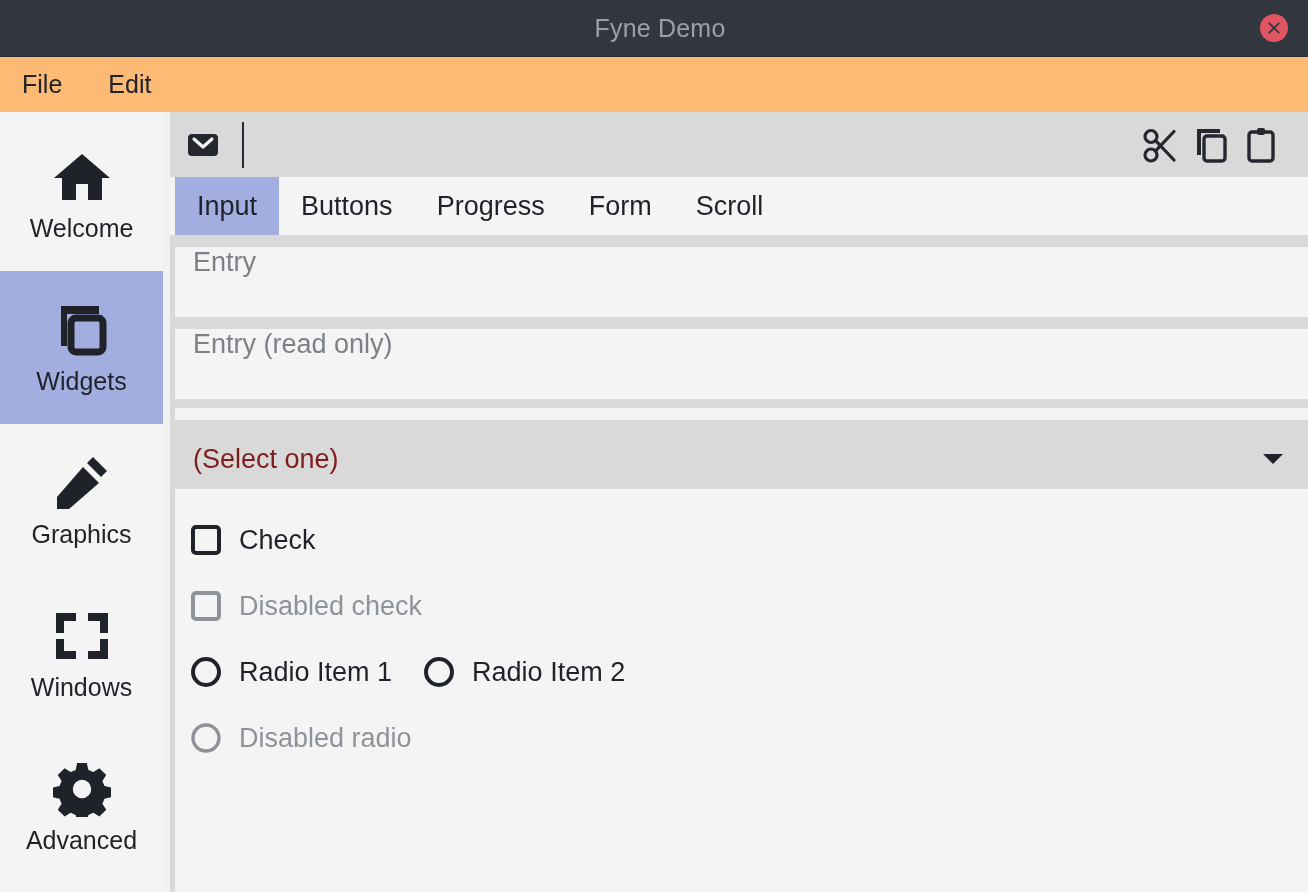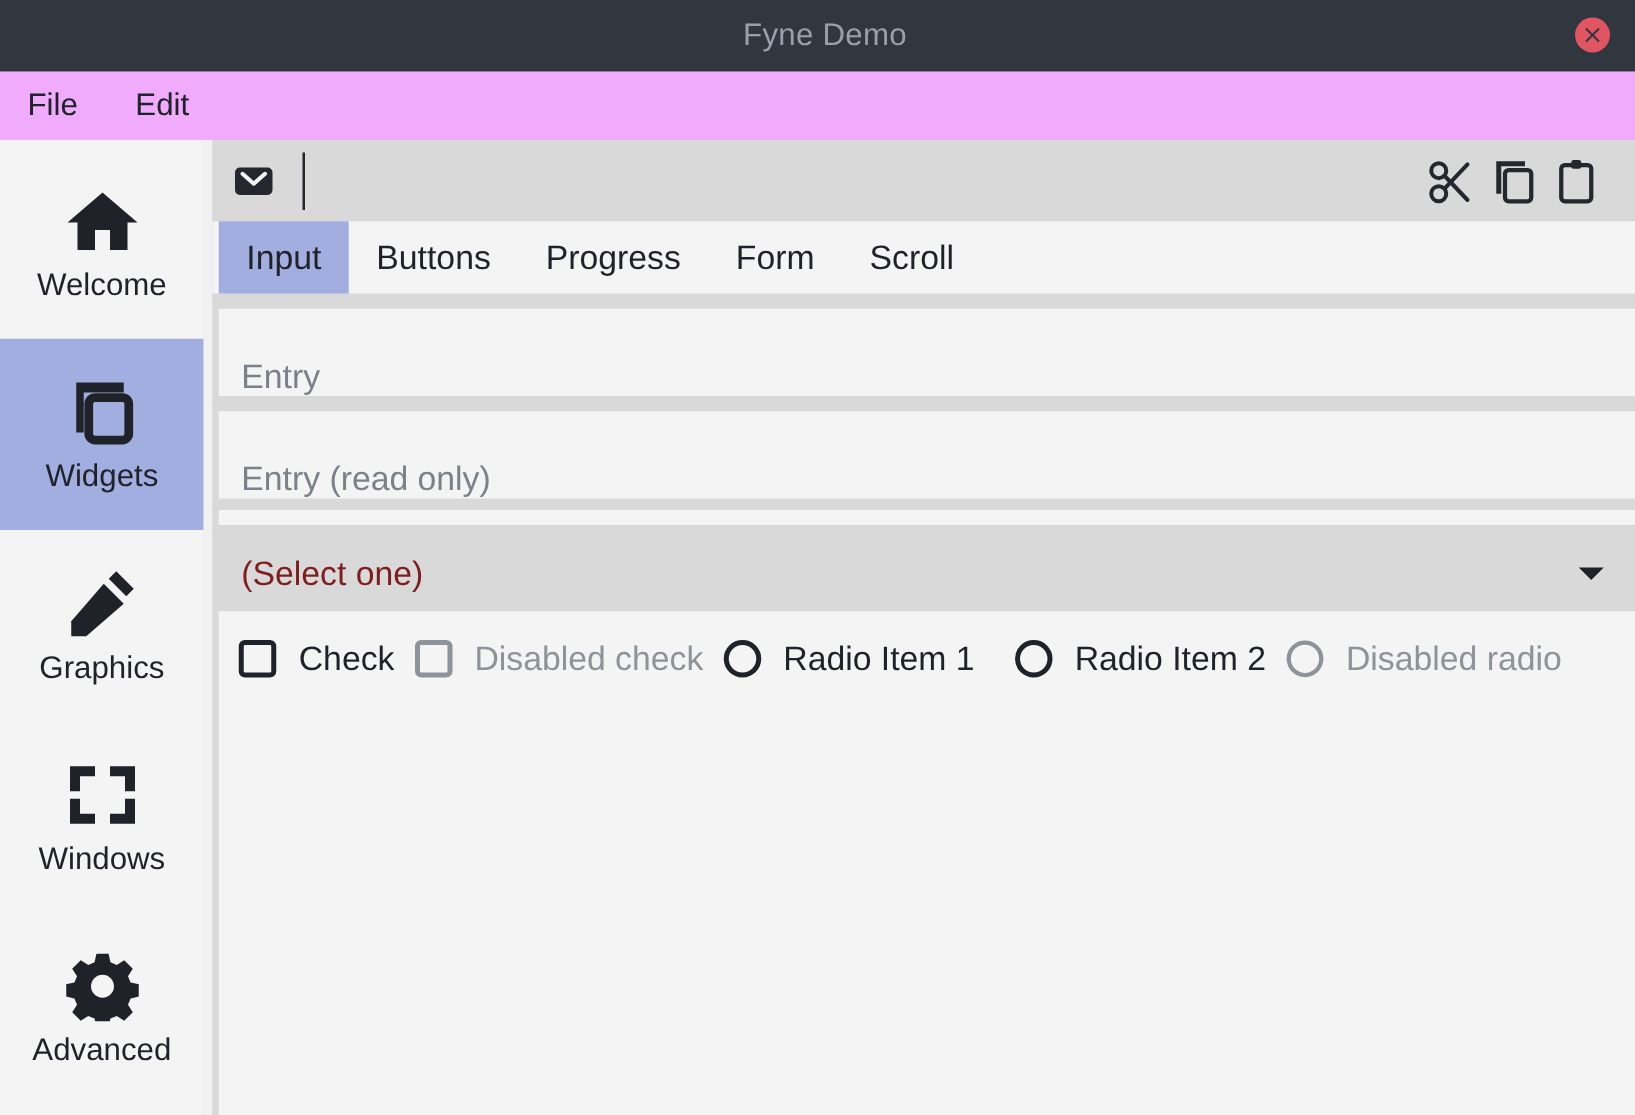--- a/index.html
+++ b/index.html
@@ -51,21 +51,21 @@
     align-items: center;
     justify-content: center;
     cursor: pointer;
   }
   #close-button svg { display: block; }
 
   
   #menubar {
     height: 55px;
     min-height: 55px;
-    background: #f0abfc;
+    background: #fdba74;
     display: flex;
     align-items: center;
     padding-left: 16px;
   }
   .menu-item {
     font-size: 25px;
     color: #20232a;
     padding: 4px 22px 4px 6px;
     cursor: pointer;
     white-space: nowrap;
@@ -182,21 +182,21 @@
     background: #d9d9d9;
   }
   .hsep.thin { height: 9px; min-height: 9px; }
 
   
   .entry {
     height: 70px;
     min-height: 70px;
     background: #f4f4f4;
     display: flex;
-    align-items: flex-end;
+    align-items: flex-start;
     padding-left: 18px;
     cursor: text;
     margin-left: 5px;
   }
   .entry-text {
     font-size: 27px;
     color: #7c8088;
   }
 
   #select {
@@ -215,23 +215,23 @@
     flex: 1 1 auto;
   }
   #select-arrow { display: flex; align-items: center; }
 
   
   #lower-pane {
     flex: 1 1 auto;
     min-height: 0;
     background: #f4f4f4;
     margin-left: 5px;
-    padding-top: 5px;
-    display: flex;
-    flex-direction: row;
+    padding-top: 18px;
+    display: flex;
+    flex-direction: column;
   }
   .check-row {
     height: 66px;
     min-height: 66px;
     display: flex;
     align-items: center;
     padding-left: 14px;
     gap: 0;
   }
   .ctl {

